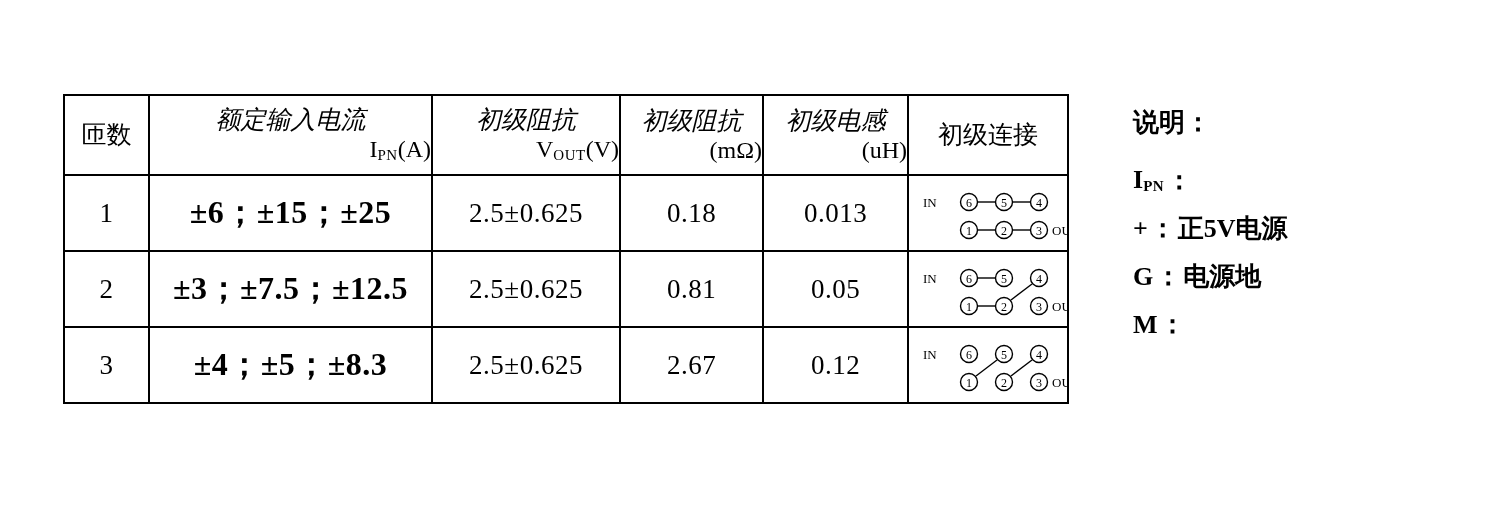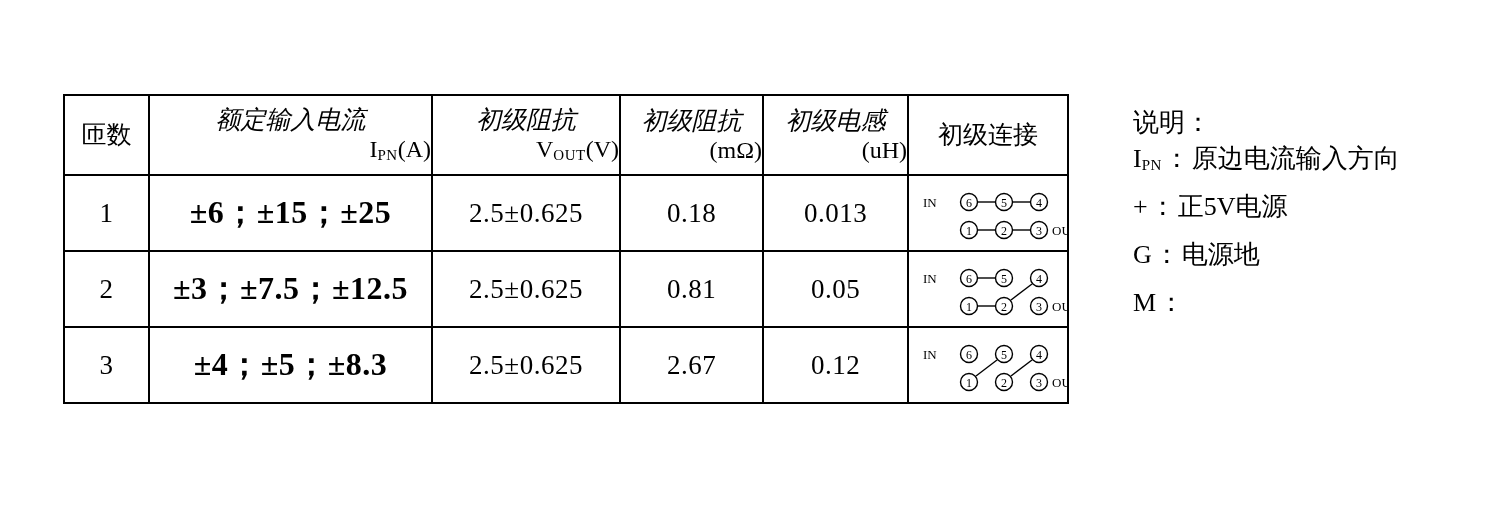--- a/index.html
+++ b/index.html
@@ -79,24 +79,25 @@
     top: 0;
   }
 
   
   .legend {
     position: absolute;
     left: 1133px;
     top: 110px;
     font-size: 26px;
     line-height: 1.0;
+    font-weight: bold;
   }
   .legend-row {
     display: flex;
-    align-items: flex-start;
+    align-items: flex-end;
     height: 48px;
     white-space: nowrap;
   }
   .legend-key {
     display: inline-block;
     min-width: 0;
   }
   .legend-title {
     font-size: 26px;
     margin-bottom: 10px;
@@ -271,21 +272,20 @@
       </tr>
     </tbody>
 </table>
 
 <div class="legend">
   <div class="legend-title">说明：</div>
   <div id="legend-items">
       <div class="legend-row">
         <span class="legend-key"><span>I</span><span class="sub">PN</span></span>
         <span class="legend-sep">：</span>
-        <span>原边电流输入方向</span>
       </div>
       <div class="legend-row">
         <span class="legend-key"><span>+</span></span>
         <span class="legend-sep"> ：</span>
         <span>正5V电源</span>
       </div>
       <div class="legend-row">
         <span class="legend-key"><span>G</span></span>
         <span class="legend-sep"> ：</span>
         <span>电源地</span>

